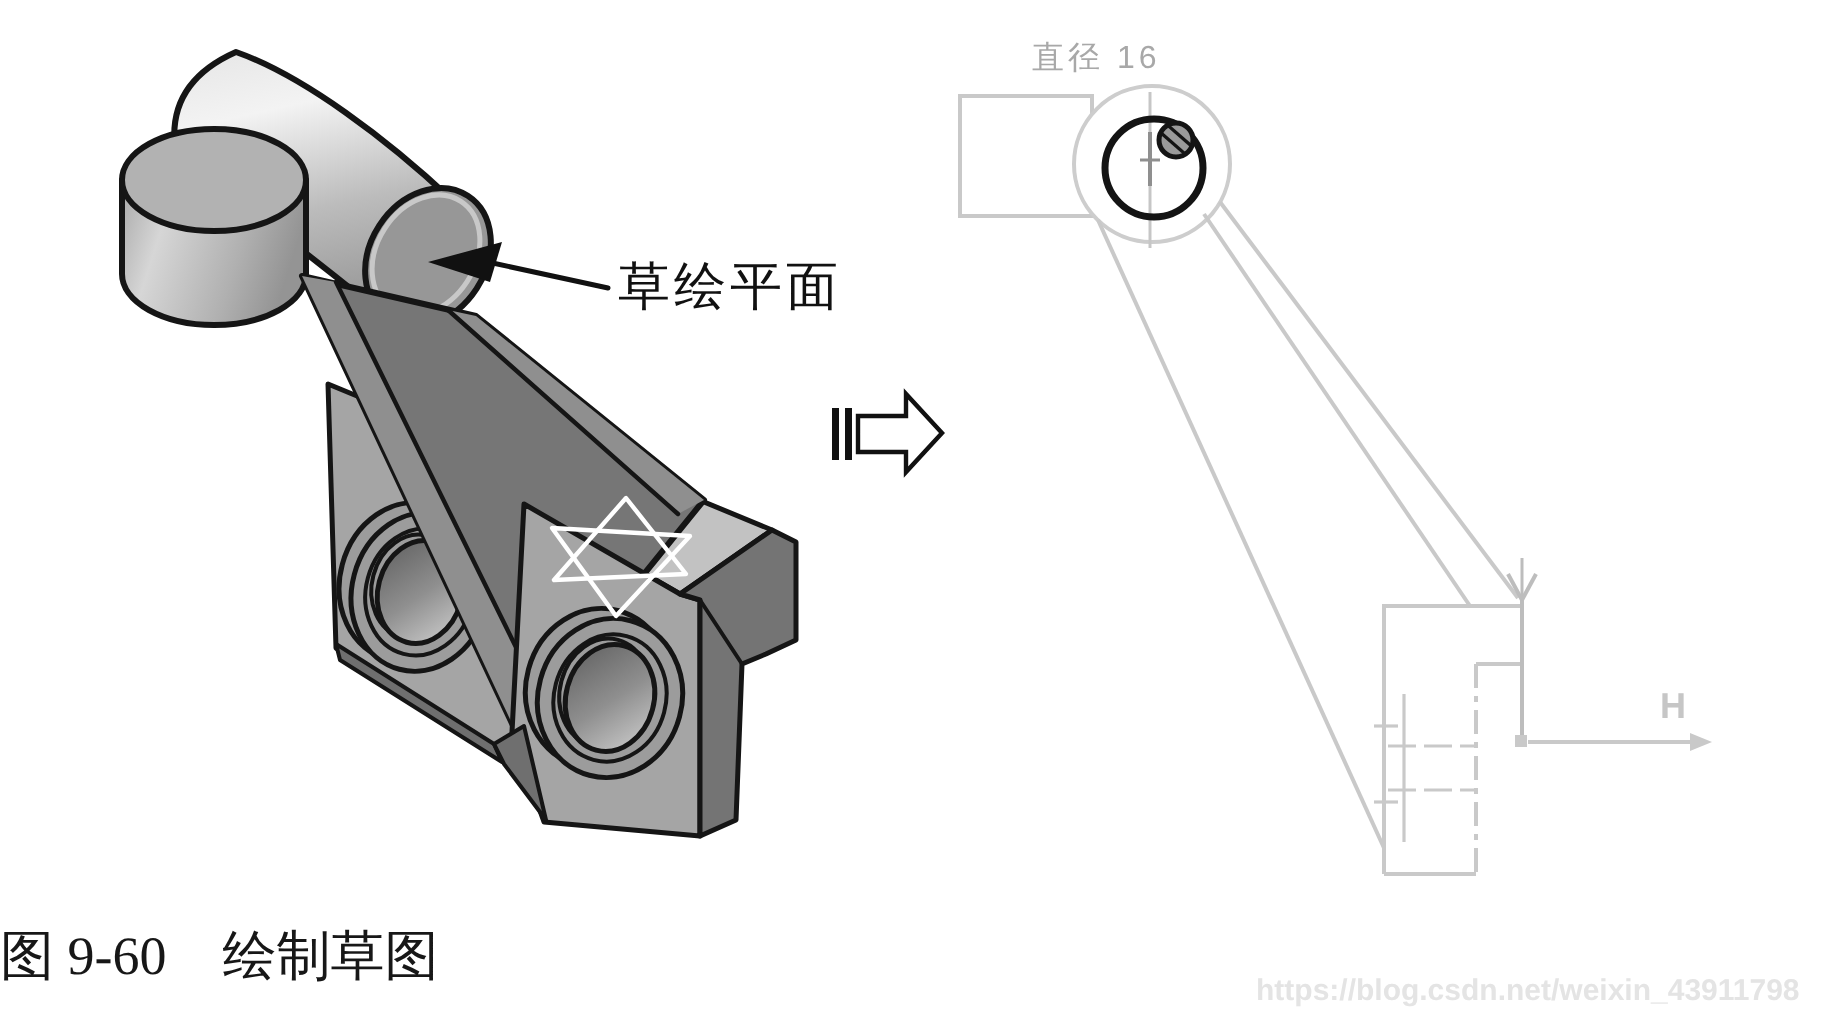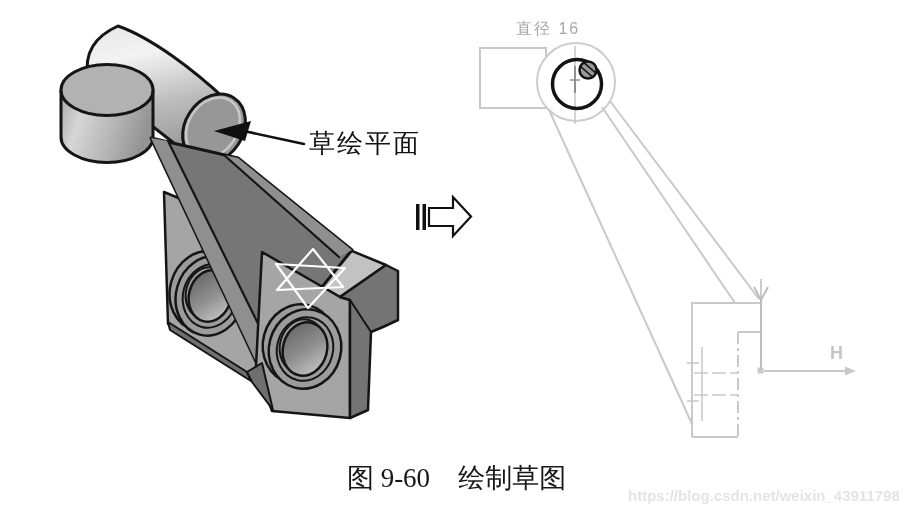--- a/index.html
+++ b/index.html
@@ -4,21 +4,21 @@
 <style>
   html,body{margin:0;padding:0;background:#fff;}
   #stage{position:relative;width:913px;height:516px;background:#ffffff;overflow:hidden;
          font-family:"Liberation Sans","DejaVu Sans",sans-serif;}
   #figure-svg{position:absolute;left:0;top:0;}
   .abs{position:absolute;white-space:nowrap;}
   .label-sketch-plane{left:309px;top:126px;font-family:"Liberation Serif","DejaVu Serif",serif;
       font-size:26px;color:#111;letter-spacing:2px;}
   .label-dimension{left:516px;top:19px;font-size:16px;color:#a8a8a8;letter-spacing:2px;}
   .label-h{left:830px;top:343px;font-size:18px;color:#c6c6c6;font-weight:bold;}
-  .caption{left:0;top:460px;width:913px;text-align:center;
+  .caption{left:0;top:460px;width:913px;text-align:left;
       font-family:"Liberation Serif","DejaVu Serif",serif;font-size:27px;color:#171717;}
   .caption .gap{display:inline-block;width:28px;}
   .watermark{left:628px;top:487px;width:266px;text-align:right;font-size:15px;color:#e4e4e4;font-weight:bold;}
 </style>
 </head>
 <body>
 
 <div id="stage">
 
 <svg id="figure-svg" width="913" height="516" viewBox="0 0 913 516">

